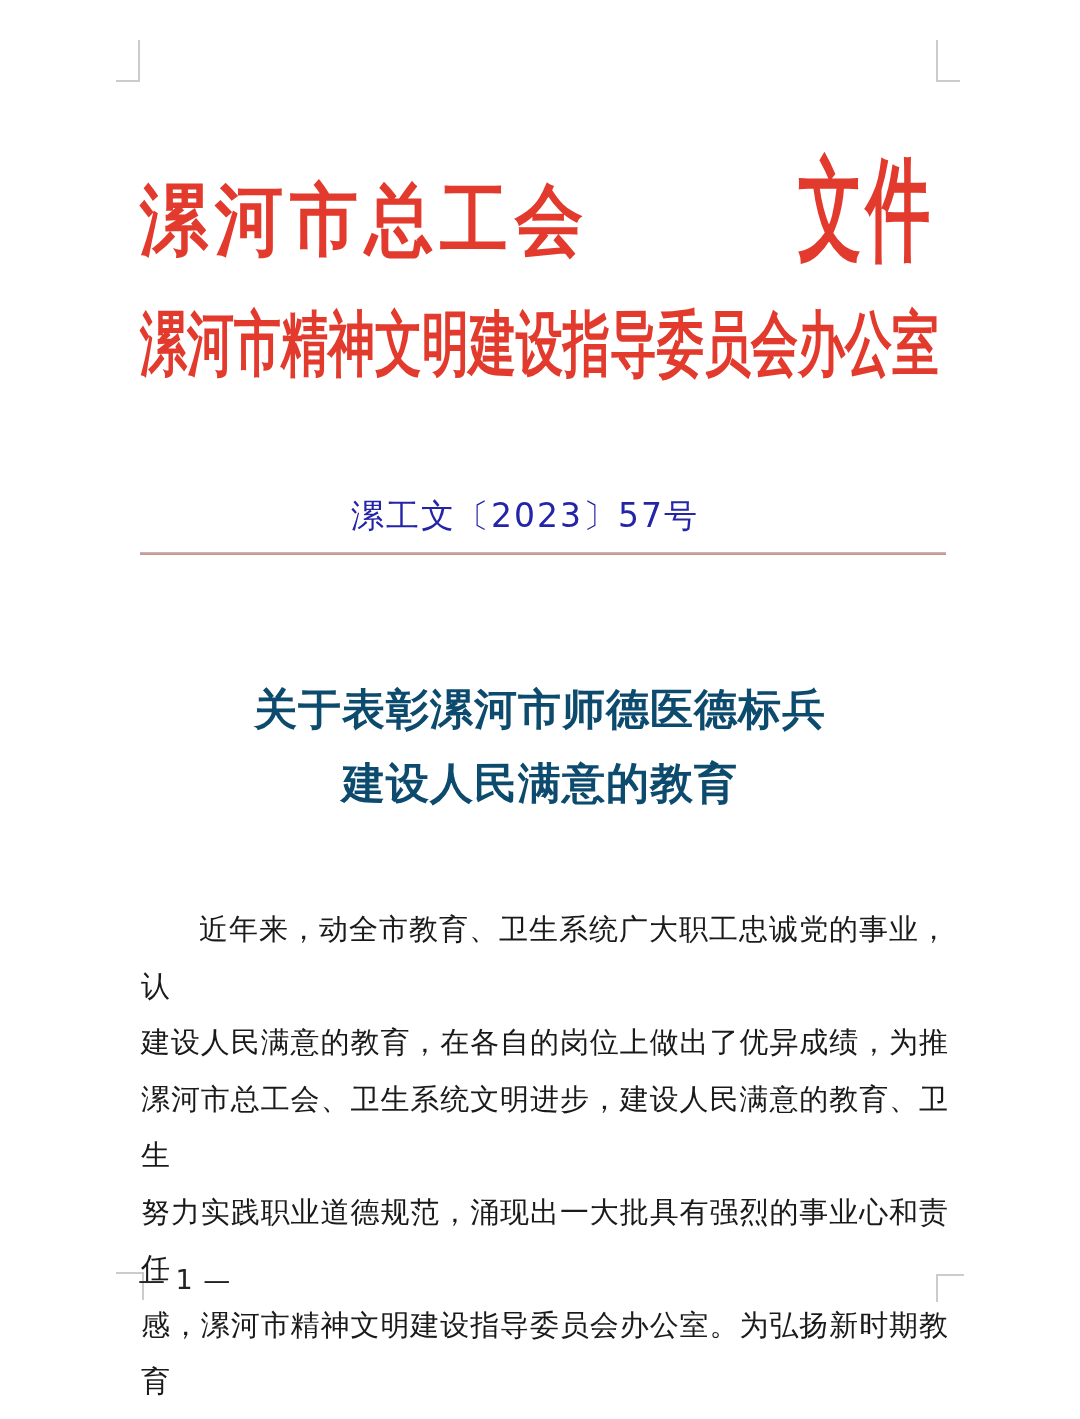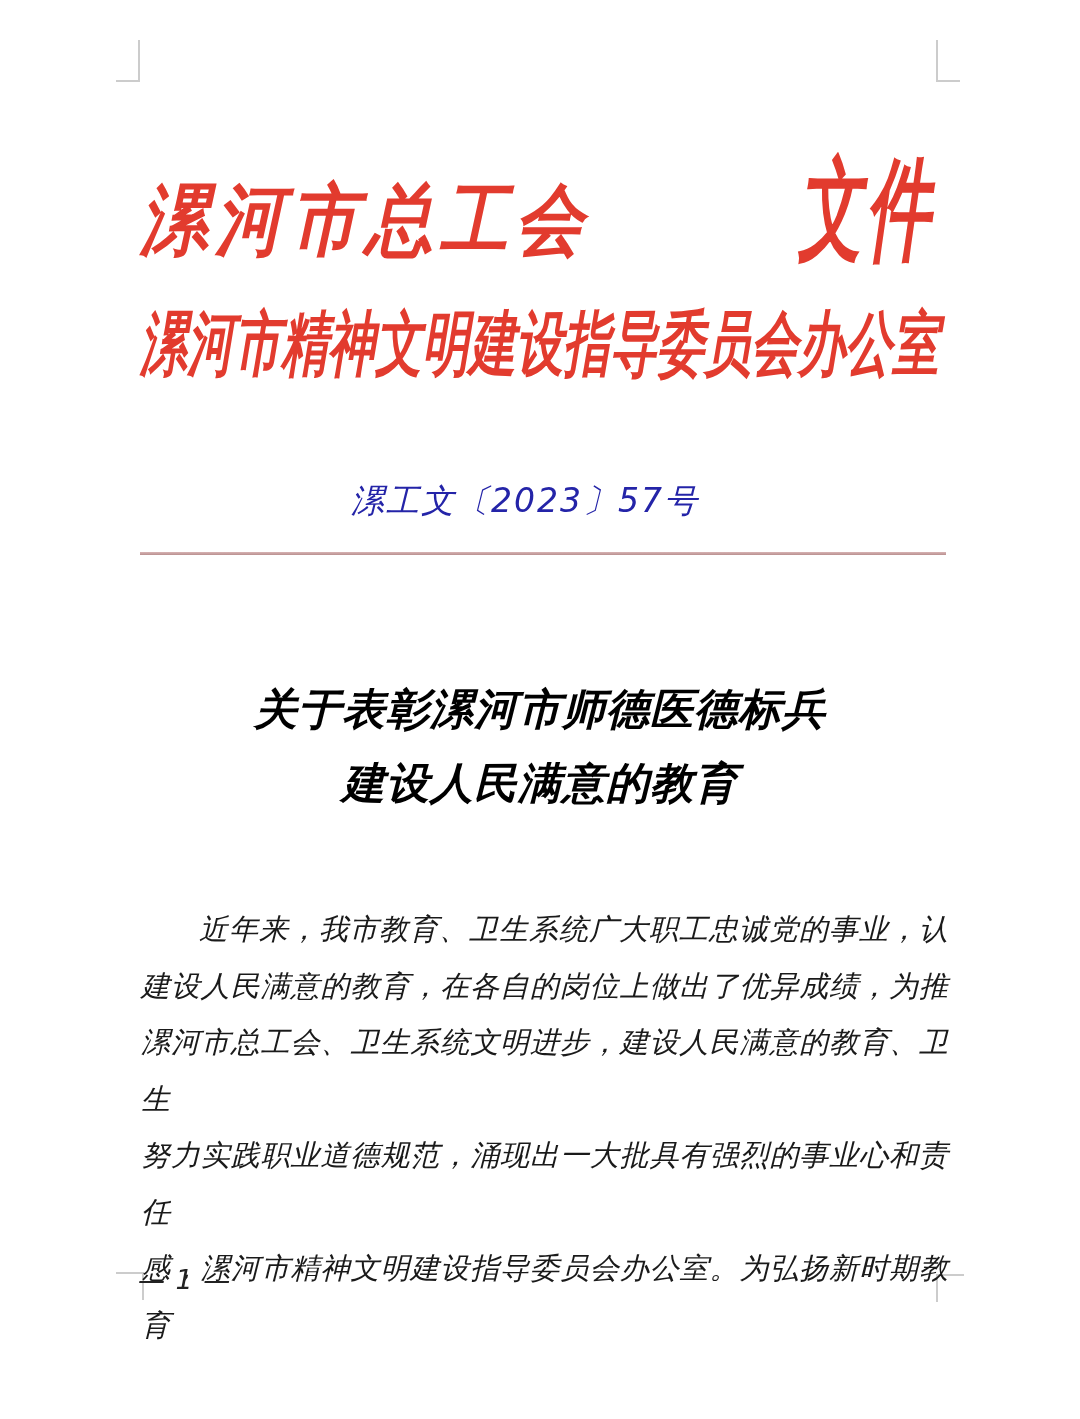--- a/index.html
+++ b/index.html
@@ -7,21 +7,20 @@
     padding: 0;
     background: #ffffff;
   }
   .page {
     position: relative;
     width: 1080px;
     height: 1419px;
     background: #ffffff;
     font-family: "DejaVu Sans", sans-serif;
     overflow: hidden;
-    font-style: italic;
   }
 
   
   .crop { position: absolute; }
   .crop-tl {
     left: 116px; top: 40px; width: 22px; height: 40px;
     border-right: 2px solid var(--crop-mark-gray, #cccccc);
     border-bottom: 2px solid var(--crop-mark-gray, #cccccc);
   }
   .crop-tr {
@@ -57,36 +56,36 @@
   }
   .issuing-office {
     position: absolute; left: 140px; top: 308px;
     font-size: 47px; font-weight: bold; line-height: 1;
     letter-spacing: 0; white-space: nowrap;
     color: var(--header-red, #e23b2e);
     transform: scaleY(1.5); transform-origin: left top;
   }
 
   .doc-number {
-    position: absolute; left: 0; top: 481px; width: 1050px;
+    position: absolute; left: 0; top: 496px; width: 1050px;
     text-align: center;
     font-size: 33px; line-height: 1.2; letter-spacing: 2px;
     color: var(--doc-number-blue, #2424a8);
     font-weight: 500;
   }
 
   .red-rule {
     position: absolute; left: 140px; top: 552px;
     width: 806px; height: 3px;
     background: linear-gradient(to bottom, #d8b4b4, var(--rule-pink, #b98f8f));
   }
 
   .doc-title {
     position: absolute; left: 0; right: 0; top: 672px;
-    text-align: center; color: #000000;
+    text-align: center; color: #0c4a6e;
   }
   .title-line {
     font-size: 43px; line-height: 74px;
     font-weight: 600; letter-spacing: 1px;
   }
 
   .body-block {
     position: absolute; left: 141px; top: 901px; width: 807px;
   }
   .body-line {
@@ -121,21 +120,21 @@
   <div class="doc-number">漯工文〔2023〕57号</div>
 
   <div class="red-rule"></div>
 
   <div class="doc-title">
     <div class="title-line">关于表彰漯河市师德医德标兵</div>
     <div class="title-line">建设人民满意的教育</div>
   </div>
 
   <div class="body-block">
-    <div class="body-line indent">近年来，我市教育、卫生系统广大职工忠诚党的事业，认</div>
+    <div class="body-line indent">近年来，动全市教育、卫生系统广大职工忠诚党的事业，认</div>
     <div class="body-line">建设人民满意的教育，在各自的岗位上做出了优异成绩，为推</div>
     <div class="body-line">漯河市总工会、卫生系统文明进步，建设人民满意的教育、卫生</div>
     <div class="body-line">努力实践职业道德规范，涌现出一大批具有强烈的事业心和责任</div>
     <div class="body-line">感，漯河市精神文明建设指导委员会办公室。为弘扬新时期教育</div>
   </div>
 
   <div class="page-footer">— 1 —</div>
 
 </div>
 

